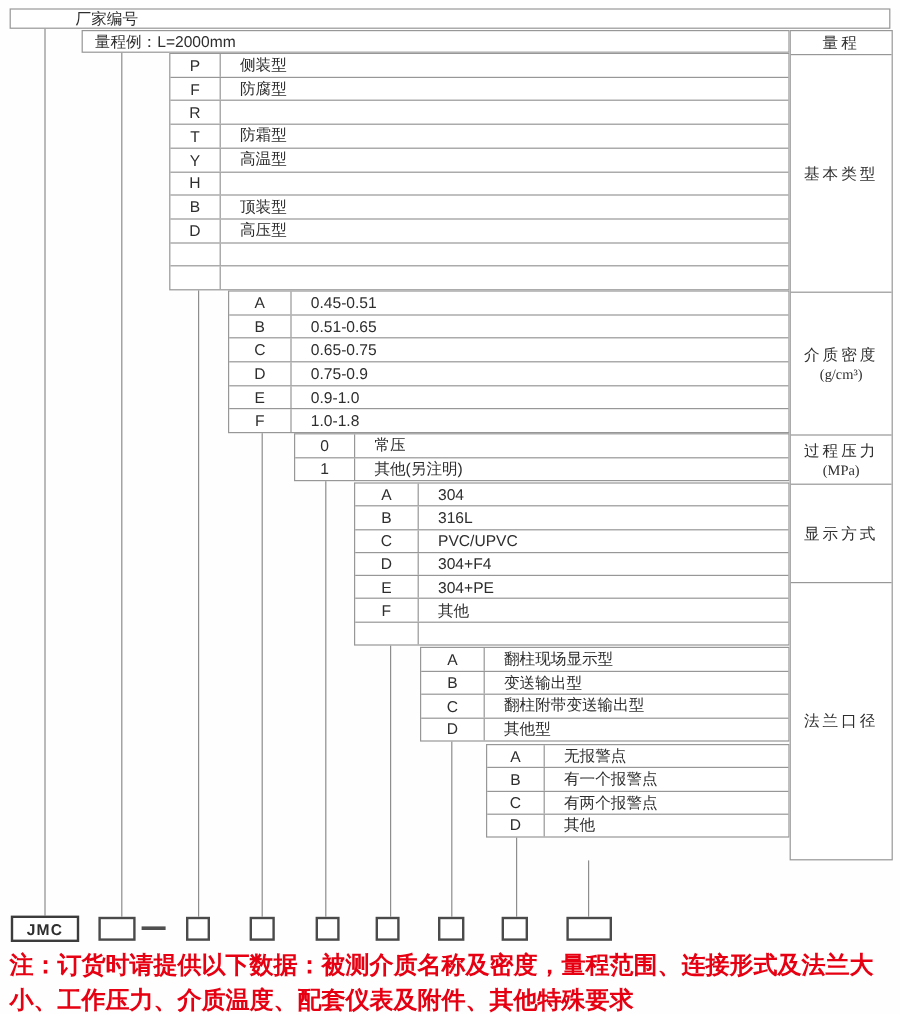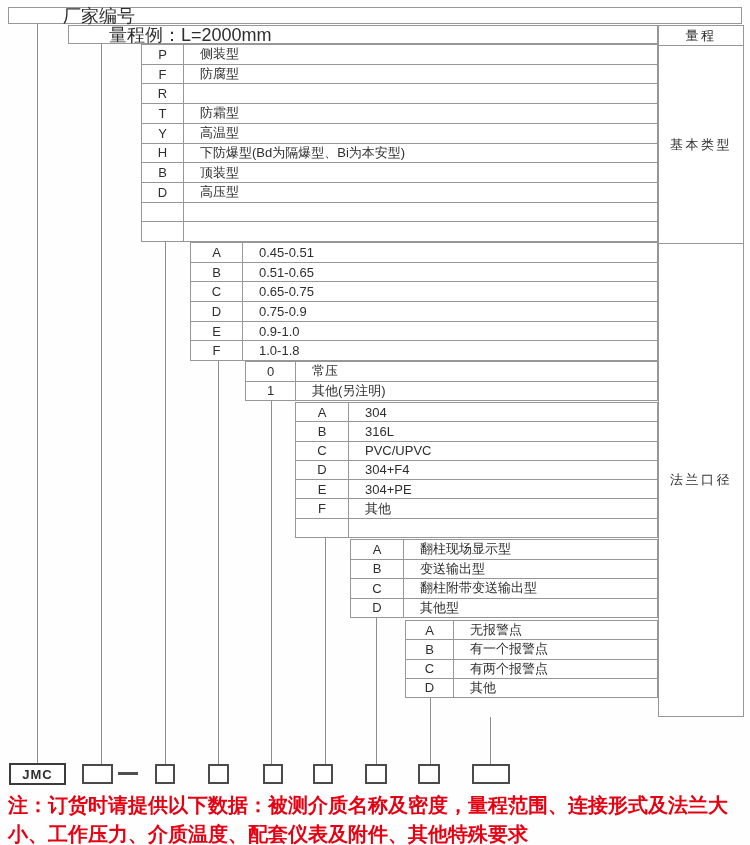--- a/index.html
+++ b/index.html
@@ -6,21 +6,21 @@
     --line:#979797;
     --dark:#4a4a4a;
     --text:#2e2e2e;
   }
   *{margin:0;padding:0;box-sizing:border-box;}
   html,body{background:#ffffff;}
   body{font-family:"Liberation Sans", sans-serif;color:var(--text);}
   .canvas{position:relative;width:750px;height:845px;background:#fefefe;overflow:hidden;}
 
   
-  .srow{position:absolute;border:1px solid var(--line);background:#fff;display:flex;align-items:center;font-size:18px;}
+  .srow{position:absolute;border:1px solid var(--line);background:#fff;display:flex;align-items:center;font-size:13px;}
   .srow .txt{white-space:nowrap;}
 
   
   .block{position:absolute;border:1px solid var(--line);background:#fff;display:flex;flex-direction:column;}
   .block .r{flex:1;display:flex;align-items:stretch;min-height:0;}
   .block .r + .r{border-top:1px solid var(--line);}
   .block .c{display:flex;align-items:center;justify-content:center;border-right:1px solid var(--line);font-size:13px;flex:none;}
   .block .v{display:flex;align-items:center;padding-left:16px;font-size:13px;white-space:nowrap;}
 
   
@@ -41,21 +41,21 @@
   .note{position:absolute;left:8px;top:791px;width:733px;font-size:20px;line-height:29px;font-weight:bold;color:#e60012;}
 </style>
 </head>
 <body>
 
 <div class="canvas">
 
   <div class="srow" style="left:8px;top:7px;width:734px;height:17px;">
     <span class="txt" style="padding-left:54px;">厂家编号</span>
   </div>
-  <div class="srow" style="left:68px;top:25px;width:590px;height:19px;padding-left:30px;">
+  <div class="srow" style="left:68px;top:25px;width:590px;height:19px;">
     <span class="txt" style="padding-left:10px;">量程例：L=2000mm</span>
   </div>
 
   <div class="block" style="left:141px;top:44px;width:517px;height:198px;">
     <div class="r">
         <span class="c" style="width:42px;">P</span>
         <span class="v">侧装型</span>
       </div>
     <div class="r">
         <span class="c" style="width:42px;">F</span>
@@ -67,21 +67,20 @@
     <div class="r">
         <span class="c" style="width:42px;">T</span>
         <span class="v">防霜型</span>
       </div>
     <div class="r">
         <span class="c" style="width:42px;">Y</span>
         <span class="v">高温型</span>
       </div>
     <div class="r">
         <span class="c" style="width:42px;">H</span>
-        <span class="v">下防爆型(Bd为隔爆型、Bi为本安型)</span>
       </div>
     <div class="r">
         <span class="c" style="width:42px;">B</span>
         <span class="v">顶装型</span>
       </div>
     <div class="r">
         <span class="c" style="width:42px;">D</span>
         <span class="v">高压型</span>
       </div>
     <div class="r">
@@ -202,20 +201,32 @@
   </div>
 
 
   <div class="labelcol">
     <div class="lc" style="height:19px;">
         <span>量程</span>
         <span class="sub"></span>
       </div>
     <div class="lc" style="height:198px;">
         <span>基本类型</span>
+        <span class="sub"></span>
+      </div>
+    <div class="lc" style="height:119px;">
+        <span>介质密度</span>
+        <span class="sub">(g/cm³)</span>
+      </div>
+    <div class="lc" style="height:41px;">
+        <span>过程压力</span>
+        <span class="sub">(MPa)</span>
+      </div>
+    <div class="lc" style="height:82px;">
+        <span>显示方式</span>
         <span class="sub"></span>
       </div>
     <div class="lc" style="flex:1;">
         <span>法兰口径</span>
         <span class="sub"></span>
       </div>
   </div>
 
   <div class="vline" style="left:37px;top:24px;height:740px;"></div>
   <div class="vline" style="left:101px;top:44px;height:720px;"></div>

